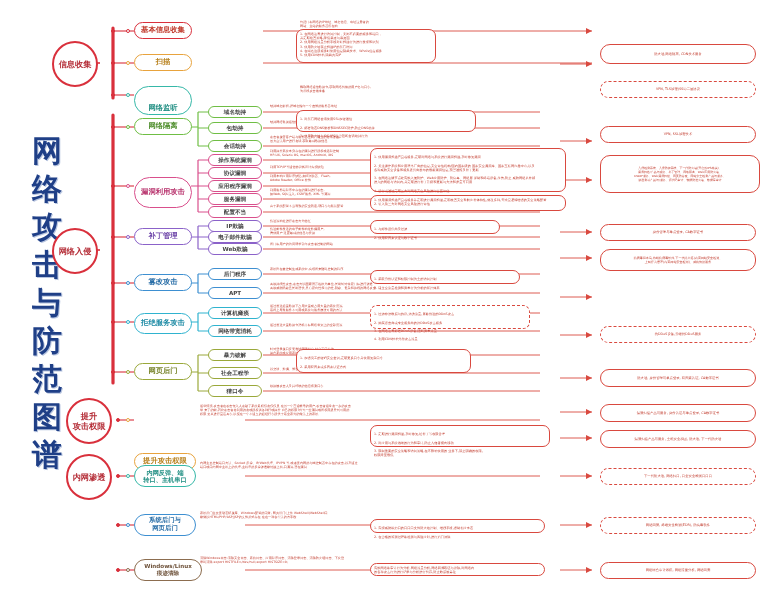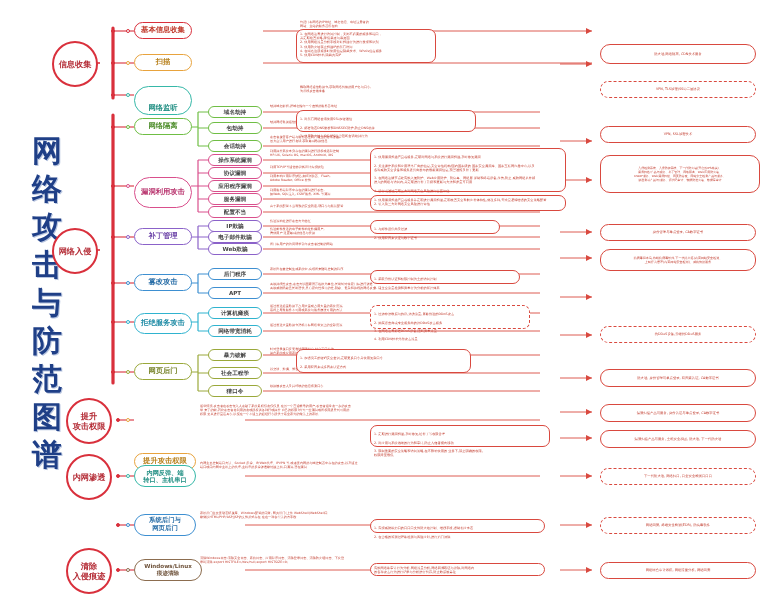--- a/index.html
+++ b/index.html
@@ -249,24 +249,20 @@
   </div>
   <div class="root-node" style="left:52px; top:41px; width:46px; height:46px;">
     <span>信息收集</span>
   </div>
   <div class="root-node" style="left:66px; top:398px; width:46px; height:46px; white-space:pre-line;">
     <span>提升
 攻击权限</span>
   </div>
   <div class="root-node" style="left:66px; top:454px; width:46px; height:46px;">
     <span>内网渗透</span>
-  </div>
-  <div class="root-node" style="left:66px; top:548px; width:46px; height:46px; white-space:pre-line;">
-    <span>清除
-入侵痕迹</span>
   </div>
 
   <div class="l2-node" style="left:134px; top:22px; width:58px; height:17px; border-color:#d9303c; color:#c0392b;">
     <span>基本信息收集</span>
   </div>
   <div class="l2-node" style="left:134px; top:54px; width:58px; height:17px; border-color:#e8a33d; color:#b8821f;">
     <span>扫描</span>
   </div>
   <div class="l2-node" style="left:134px; top:86px; width:58px; height:29px; border-color:#36b8a8; color:#1f8e82;align-items:flex-end;">
     <span>网络监听</span>

